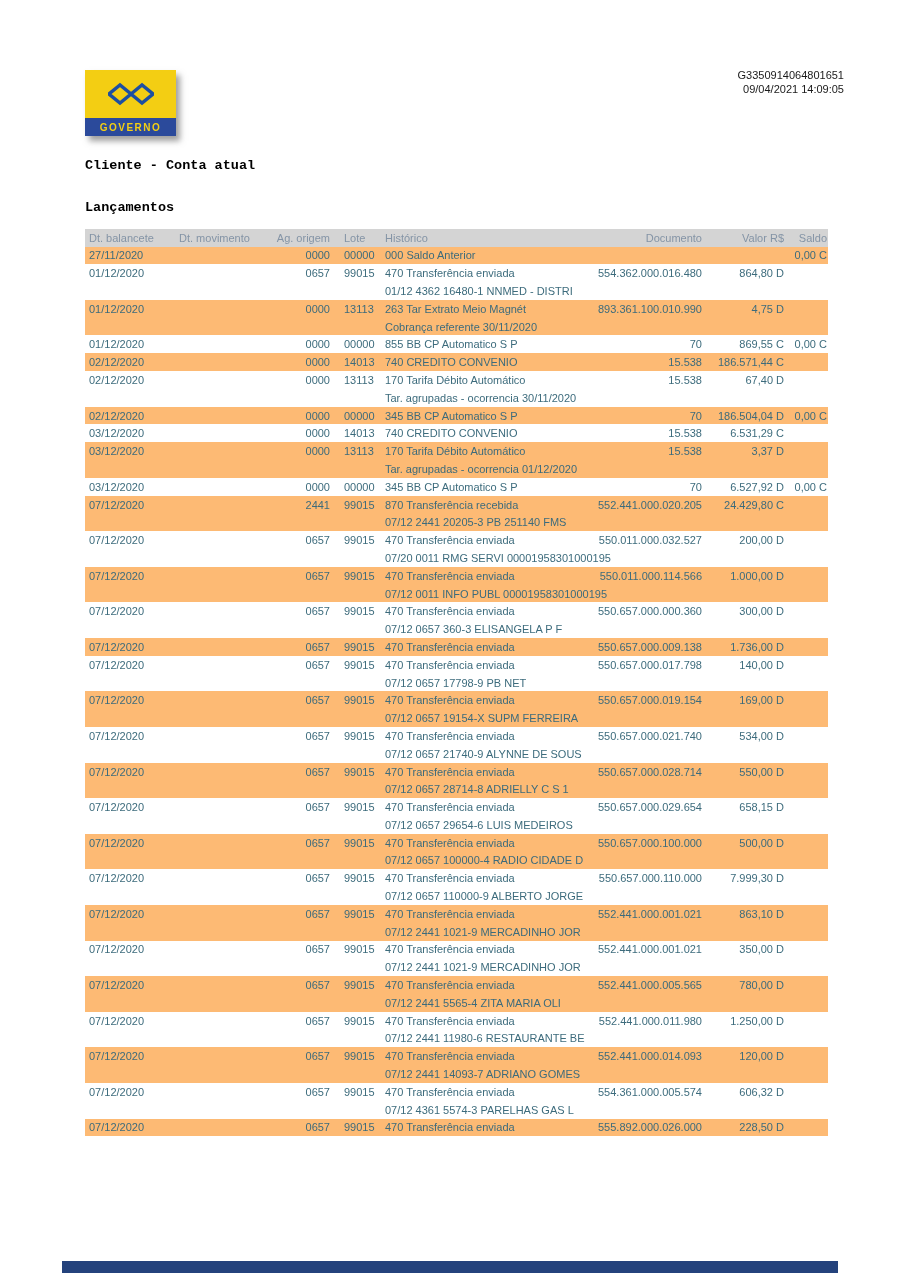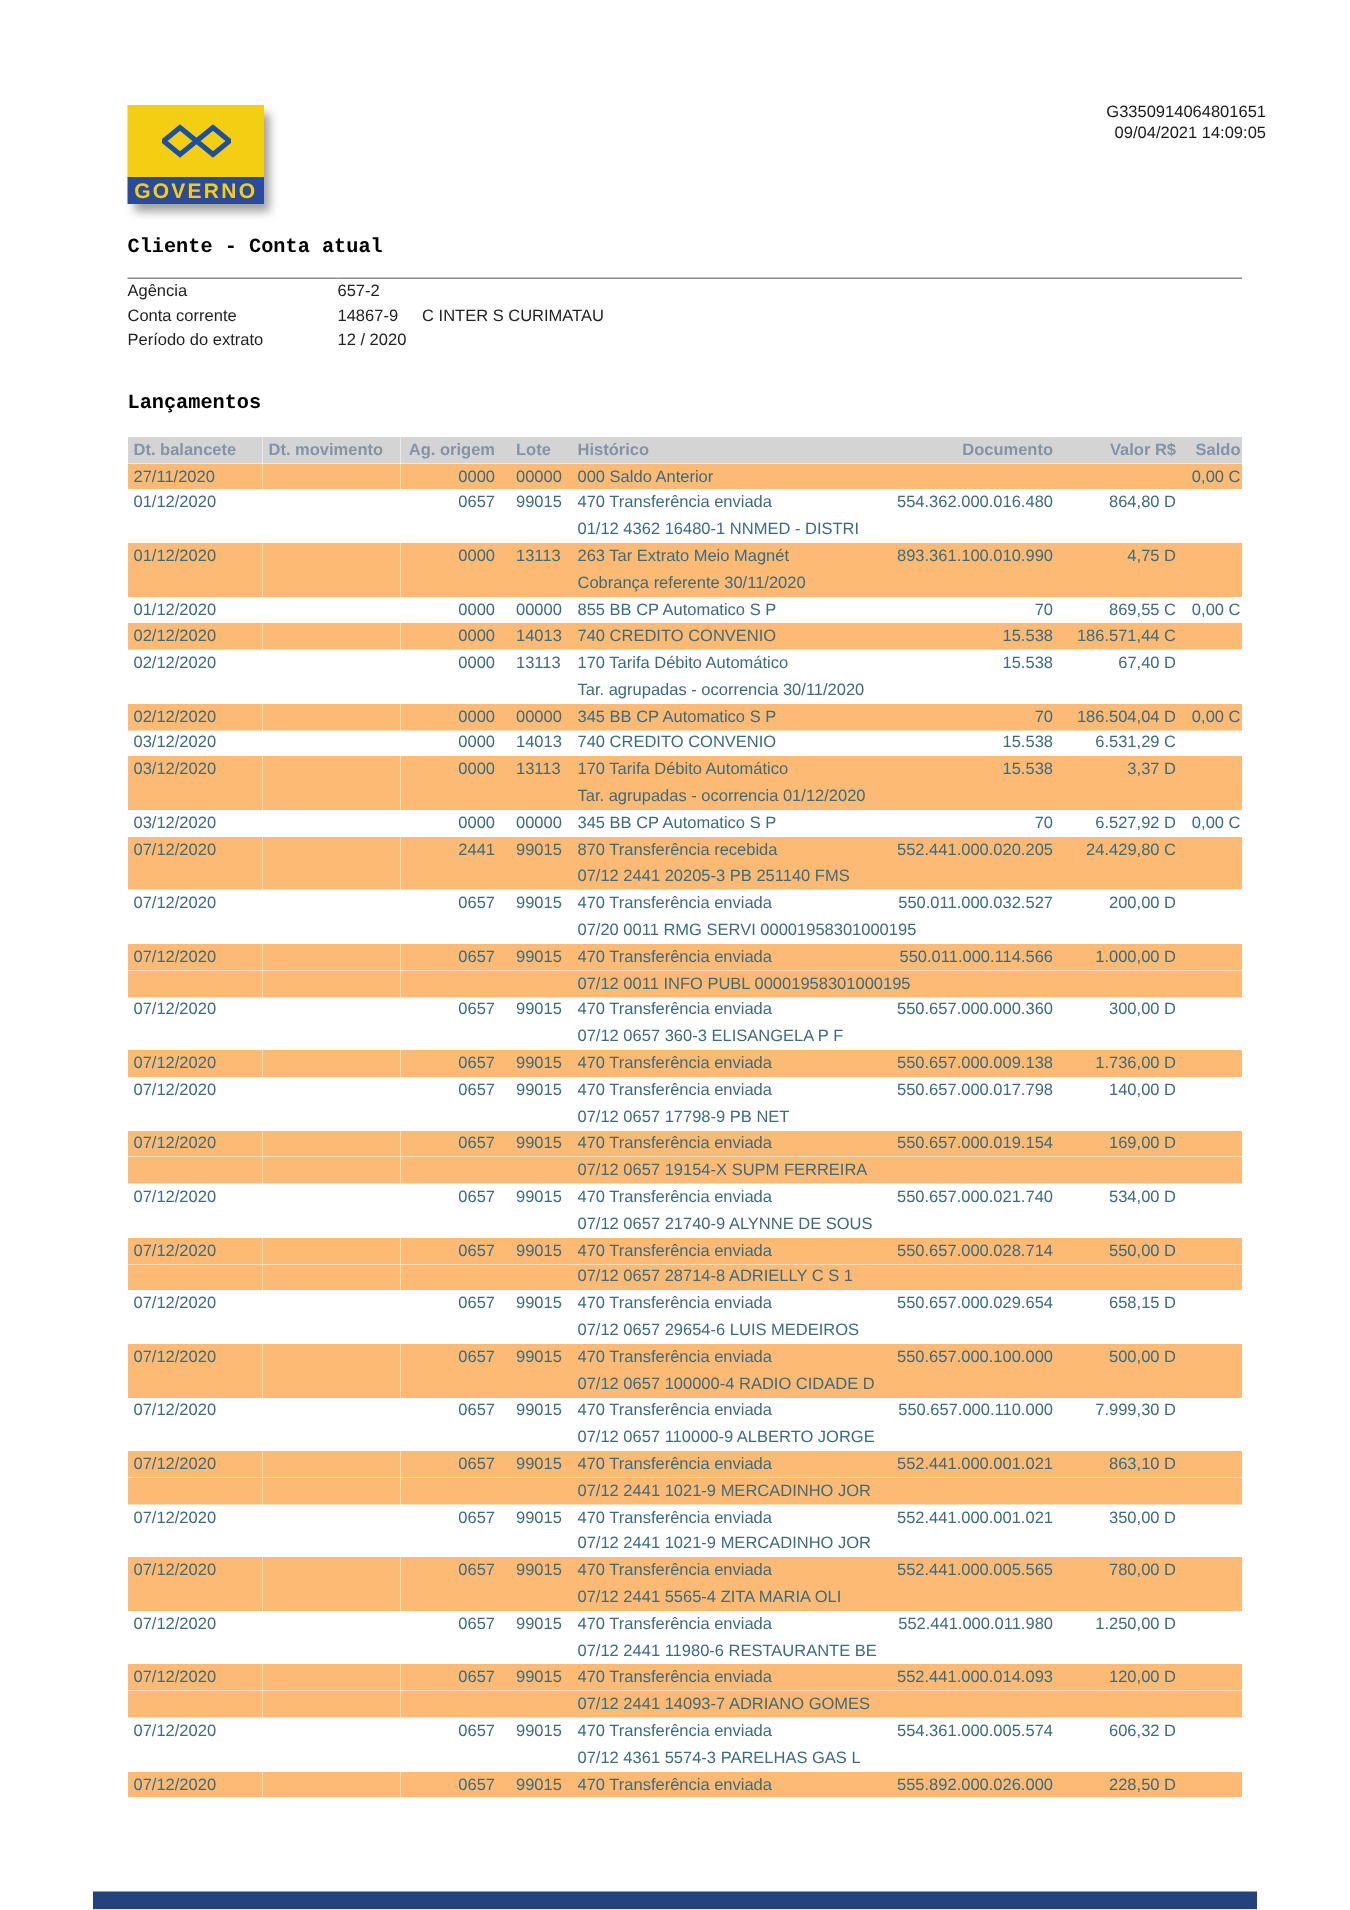--- a/index.html
+++ b/index.html
@@ -5,35 +5,35 @@
   :root { --credit:#2E9BCC; --debit:#D12A2E; --bodytext:#3C6B7C; }
   * { margin:0; padding:0; box-sizing:border-box; }
   html, body { background:#ffffff; }
   body { font-family:"Liberation Sans", sans-serif; }
   .page { position:relative; width:900px; height:1273px; background:#fff; overflow:hidden; margin:0 auto; }
 
   .top-meta { position:absolute; top:68px; right:56px; text-align:right; font-size:11px; color:#1a1a1a; line-height:14px; }
 
   .bb-logo { position:absolute; top:70px; left:85px; width:91px; box-shadow:4px 5px 6px rgba(80,80,80,.55); }
   .bb-logo-yellow { height:48px; background:#F3CE13; display:flex; align-items:center; justify-content:center; }
-  .bb-logo-governo { height:18px; background:#2B4A9B; color:#F3CE13; font-size:14px; font-weight:bold; letter-spacing:1.5px; display:flex; align-items:center; justify-content:center; }
+  .bb-logo-governo { height:18px; background:#2B4A9B; color:#F3CE13; font-size:10px; font-weight:bold; letter-spacing:1.5px; display:flex; align-items:center; justify-content:center; }
 
   .content { position:absolute; left:85px; top:0; width:743px; }
   .section-title { font-size:13.5px; font-weight:bold; color:#000;font-family:Liberation Mono, monospace; }
   .title-cliente { margin-top:158px; }
   .title-lanc { margin-top:27px; }
 
   .info-table { width:100%; border-collapse:collapse; margin-top:12px; border-top:1px solid #8c8c8c; }
   .info-table td { font-size:11px; color:#222; padding:2.2px 0; vertical-align:top; }
   .info-label { width:140px; }
   .info-extra { margin-left:16px; }
 
   .statement { width:100%; border-collapse:collapse; margin-top:14px; table-layout:fixed; }
   .statement thead tr { background:#D4D4D4; height:17.5px; }
-  .statement th { font-size:11px; font-weight:bold; color:#8494A6; white-space:nowrap; overflow:hidden; }
+  .statement th { font-size:11px; font-weight:normal; color:#8494A6; white-space:nowrap; overflow:hidden; }
   .statement tbody tr { height:17.8px; }
   .statement tbody tr.shade { background:#fdba74; }
   .statement td { font-size:11px; color:var(--bodytext); white-space:nowrap; overflow:hidden; vertical-align:middle; }
 
   .col-dt_balancete  { text-align:left;  padding-left:4px; }
   .col-dt_movimento  { text-align:left;  padding-left:4px; }
   .col-ag_origem     { text-align:right; padding-right:8px; }
   .col-lote          { text-align:left;  padding-left:6px; }
   .col-historico     { text-align:left;  padding-left:5px; }
   .col-documento     { text-align:right; padding-right:2px; }
@@ -62,36 +62,20 @@
         <path d="M1 13 L12 4 L23 13 L12 22 Z" fill="none" stroke="#1D4FA1" stroke-width="3.4"></path>
         <path d="M23 13 L34 4 L45 13 L34 22 Z" fill="none" stroke="#1D4FA1" stroke-width="3.4"></path>
       </svg>
     </div>
     <div class="bb-logo-governo">GOVERNO</div>
   </div>
 
   <div class="content">
     <h1 class="section-title title-cliente">Cliente - Conta atual</h1>
 
-    <table class="info-table">
-      <tbody id="info-body">
-          <tr>
-            <td class="info-label">Agência</td>
-            <td class="info-value">657-2</td>
-          </tr>
-          <tr>
-            <td class="info-label">Conta corrente</td>
-            <td class="info-value">14867-9<span class="info-extra">C INTER S CURIMATAU</span></td>
-          </tr>
-          <tr>
-            <td class="info-label">Período do extrato</td>
-            <td class="info-value">12 / 2020</td>
-          </tr>
-        </tbody>
-    </table>
 
     <h1 class="section-title title-lanc">Lançamentos</h1>
 
     <table class="statement">
       <colgroup>
         <col style="width:90px">
           <col style="width:92px">
           <col style="width:71px">
           <col style="width:42px">
         <col style="width:196px">

